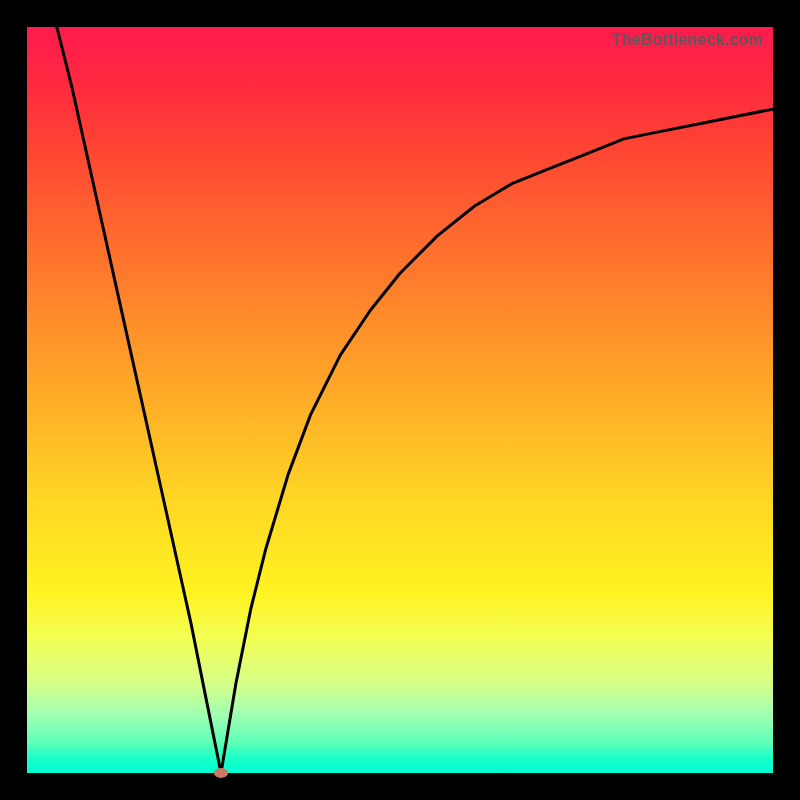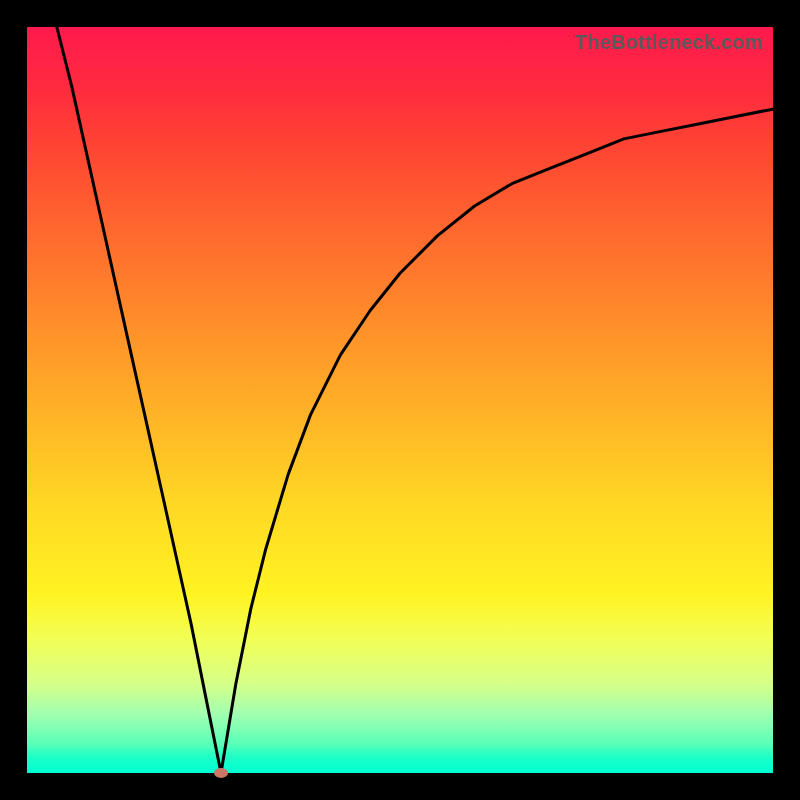--- a/index.html
+++ b/index.html
@@ -31,21 +31,21 @@
       #5cffb8 96%,
       #1affc8 98%,
       #00ffd4 100%
     );
   }
   .watermark {
     position: absolute;
     top: 4px;
     right: 10px;
     font-family: Arial, Helvetica, sans-serif;
-    font-size: 20px;
+    font-size: 16px;
     font-weight: 600;
     color: #5a5a5a;
     letter-spacing: 0.2px;
   }
   .curve {
     position: absolute;
     left: 0;
     top: 0;
     width: 746px;
     height: 746px;

